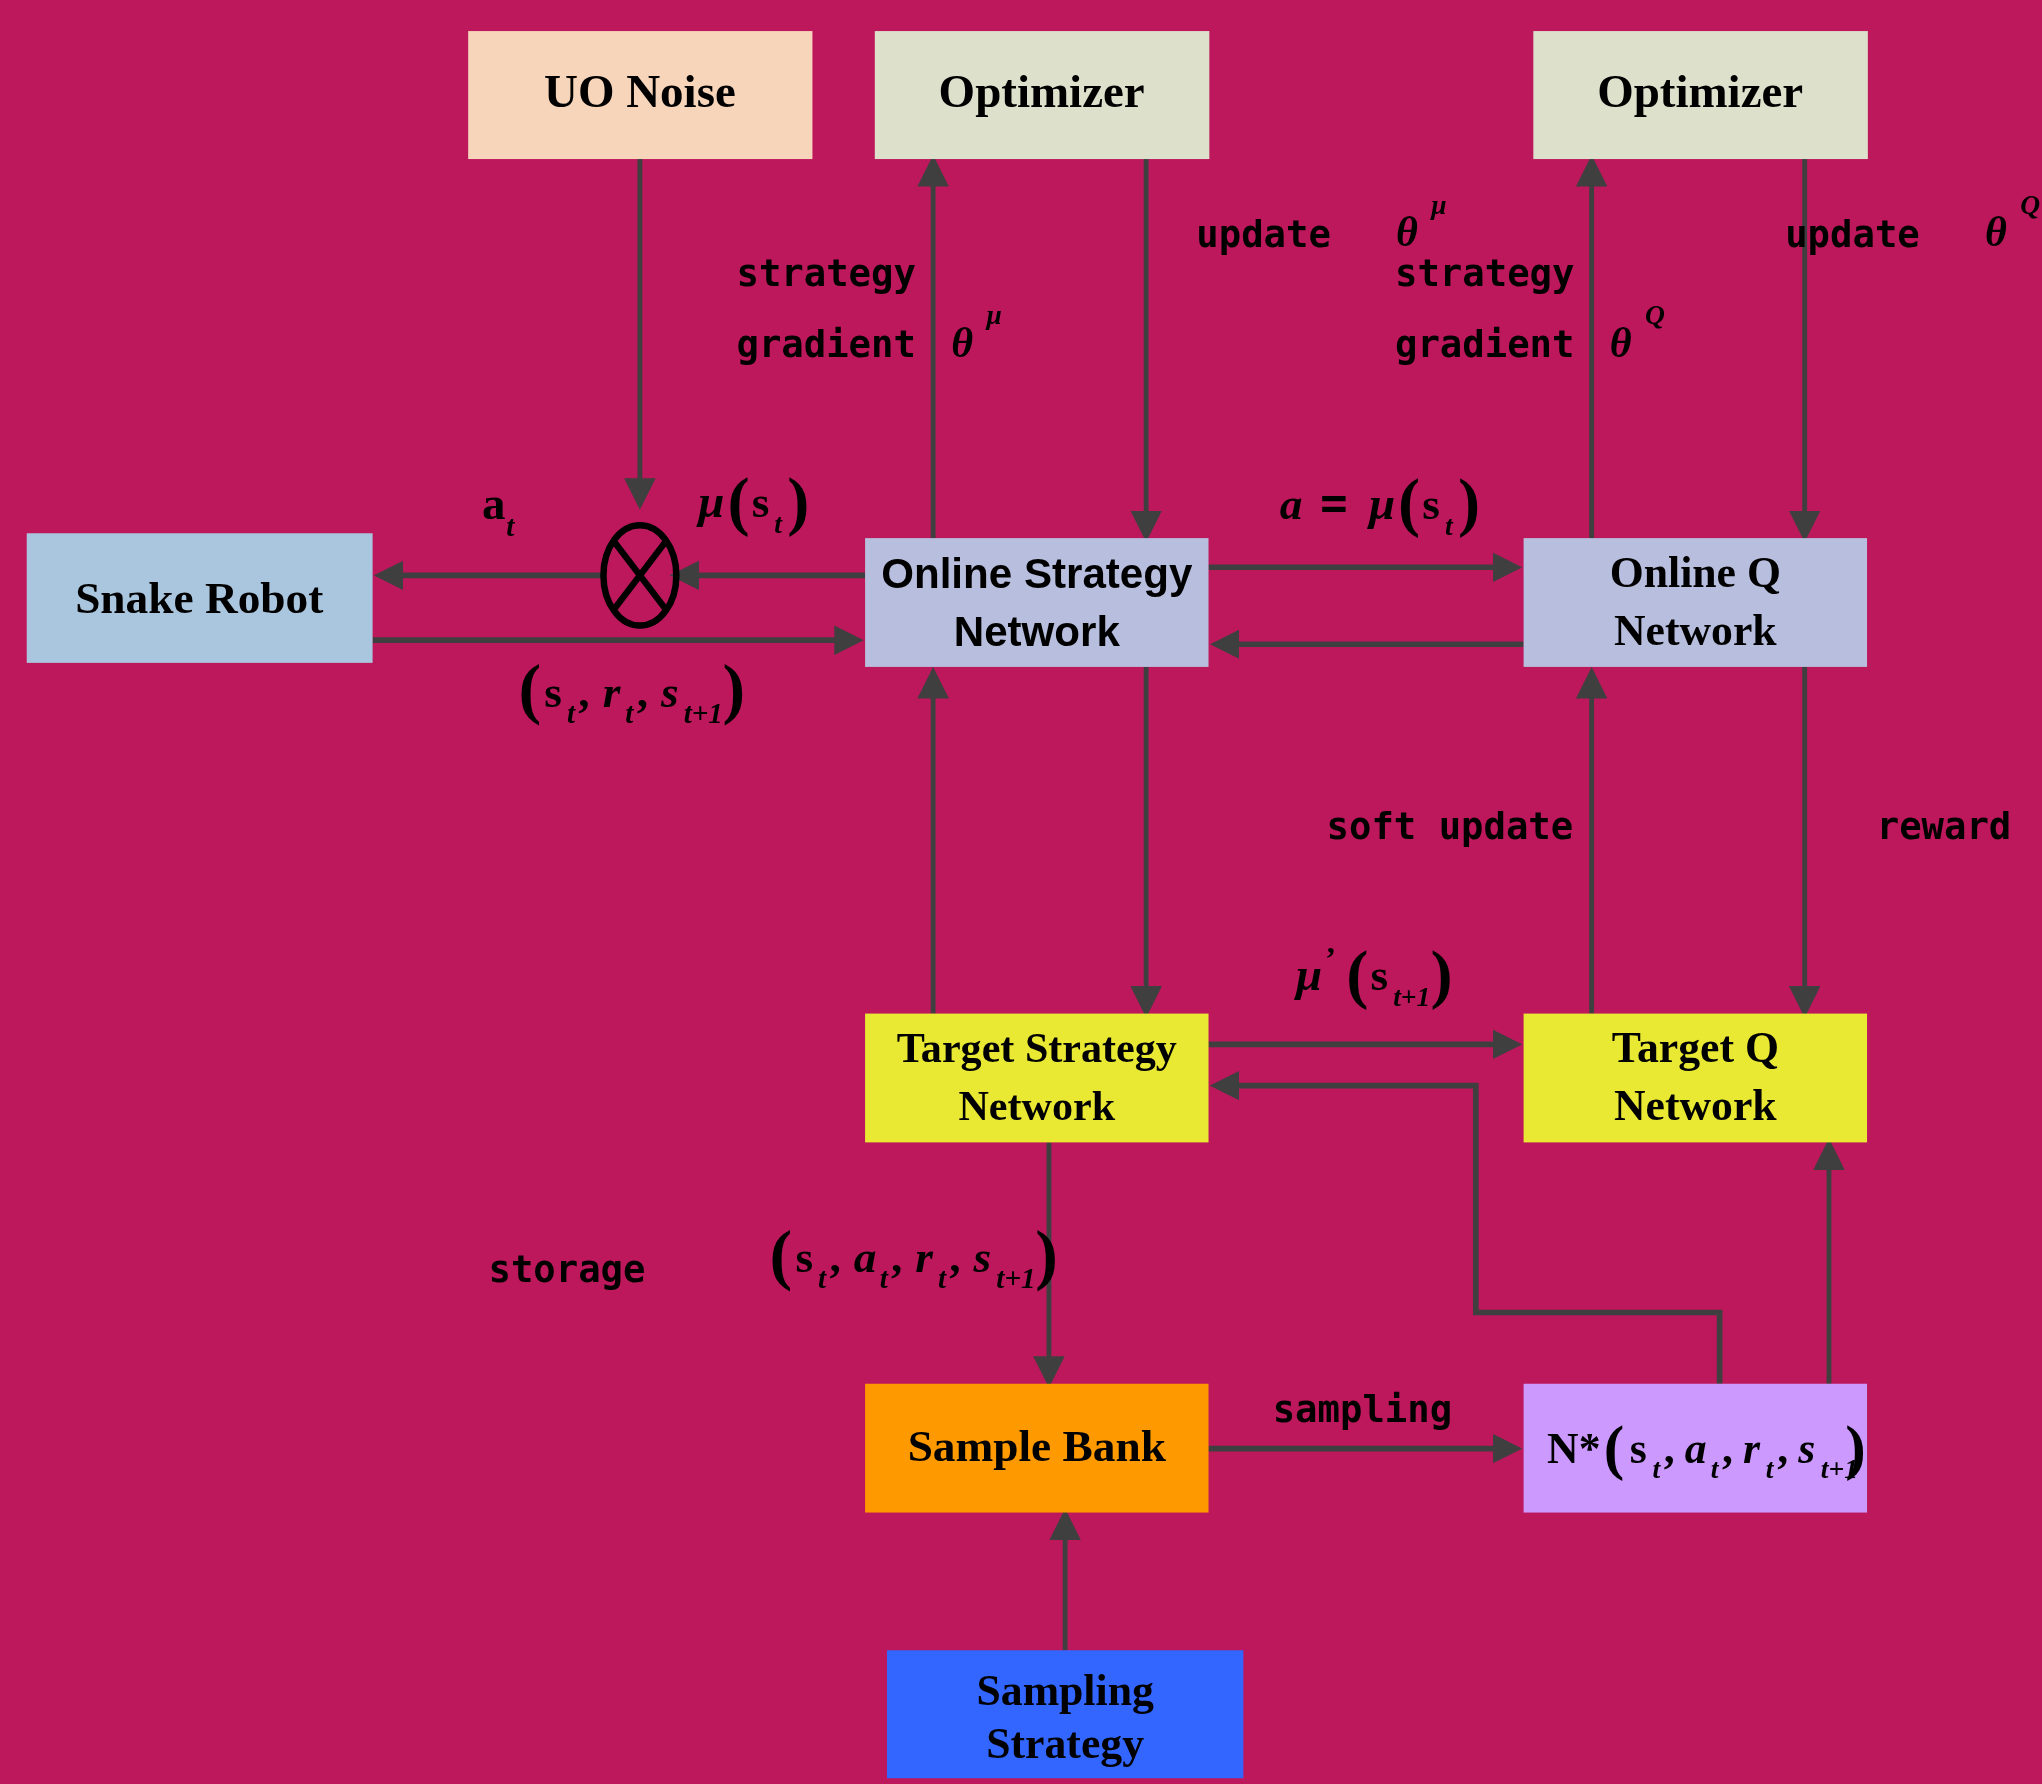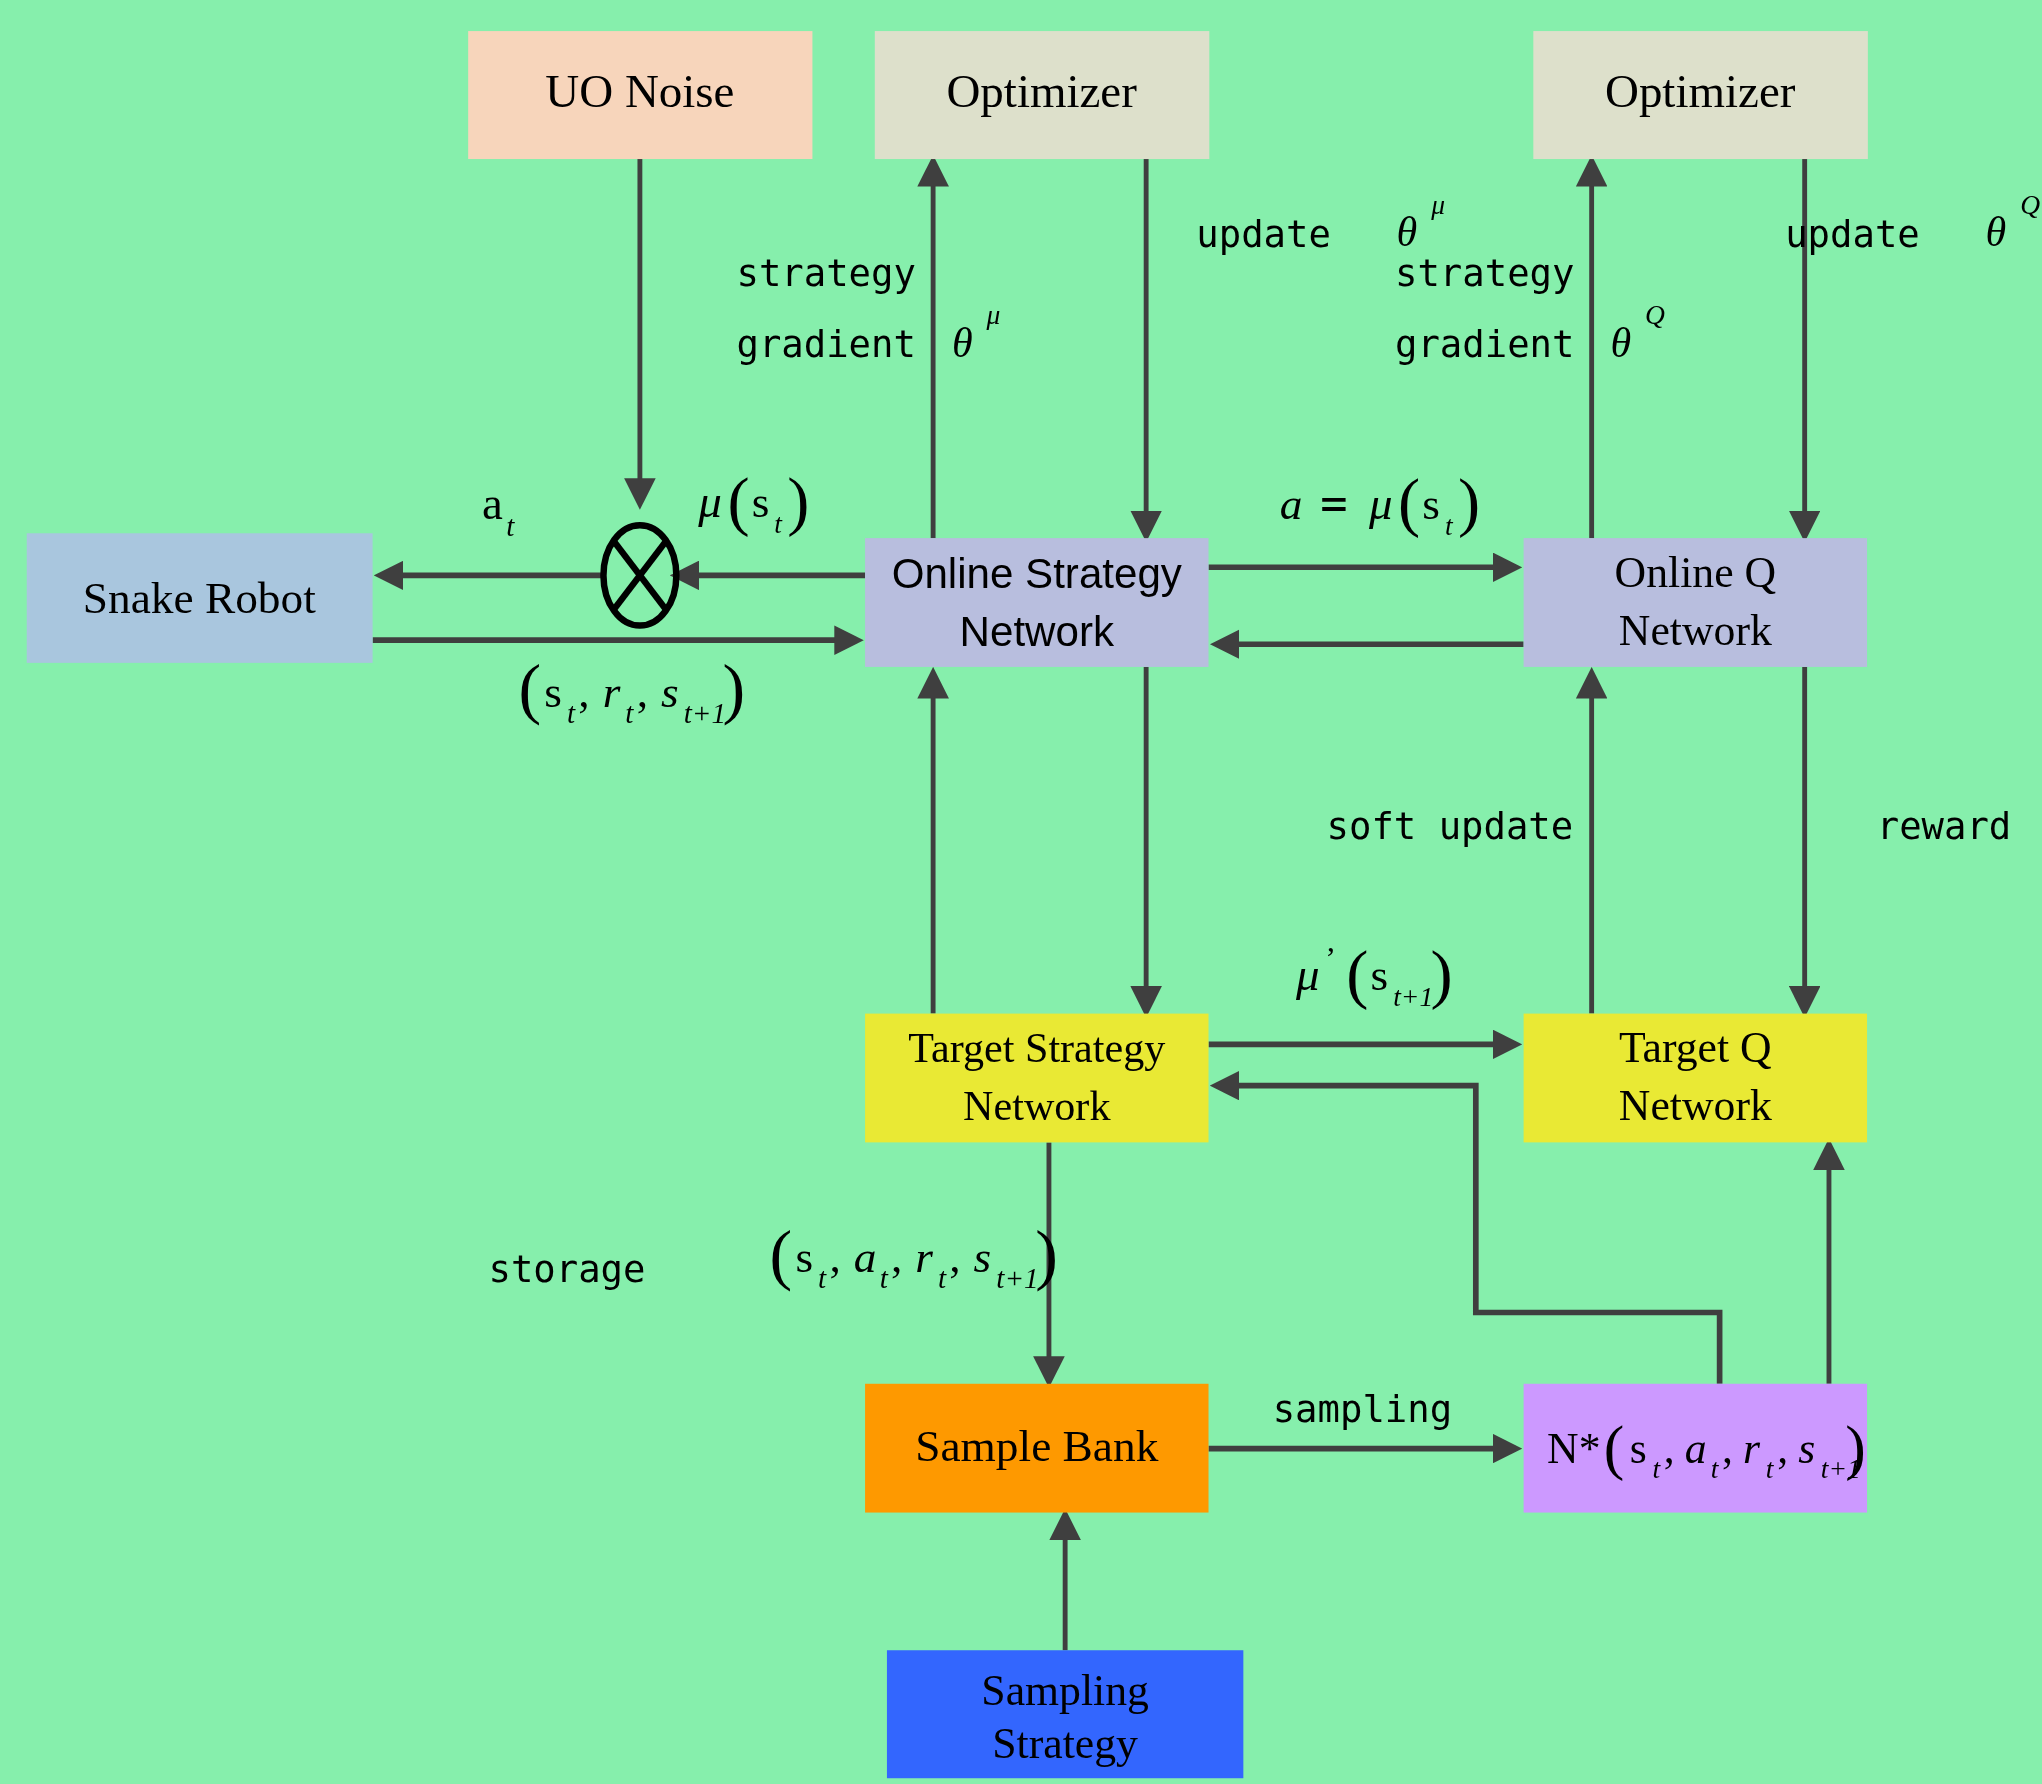--- a/index.html
+++ b/index.html
@@ -4,23 +4,24 @@
 <style>
   html, body {
     margin: 0;
     padding: 0;
     background: #ffffff;
   }
   #stage {
     position: relative;
     width: 2042px;
     height: 1785px;
-    background: #86efac;
+    background: #be185d;
     overflow: hidden;
     font-family: "Liberation Serif", "DejaVu Serif", serif;
+    font-weight: bold;
   }
   svg#diagram {
     position: absolute;
     left: 0;
     top: 0;
     width: 2042px;
     height: 1785px;
   }
   .node-box {
     stroke: none;

